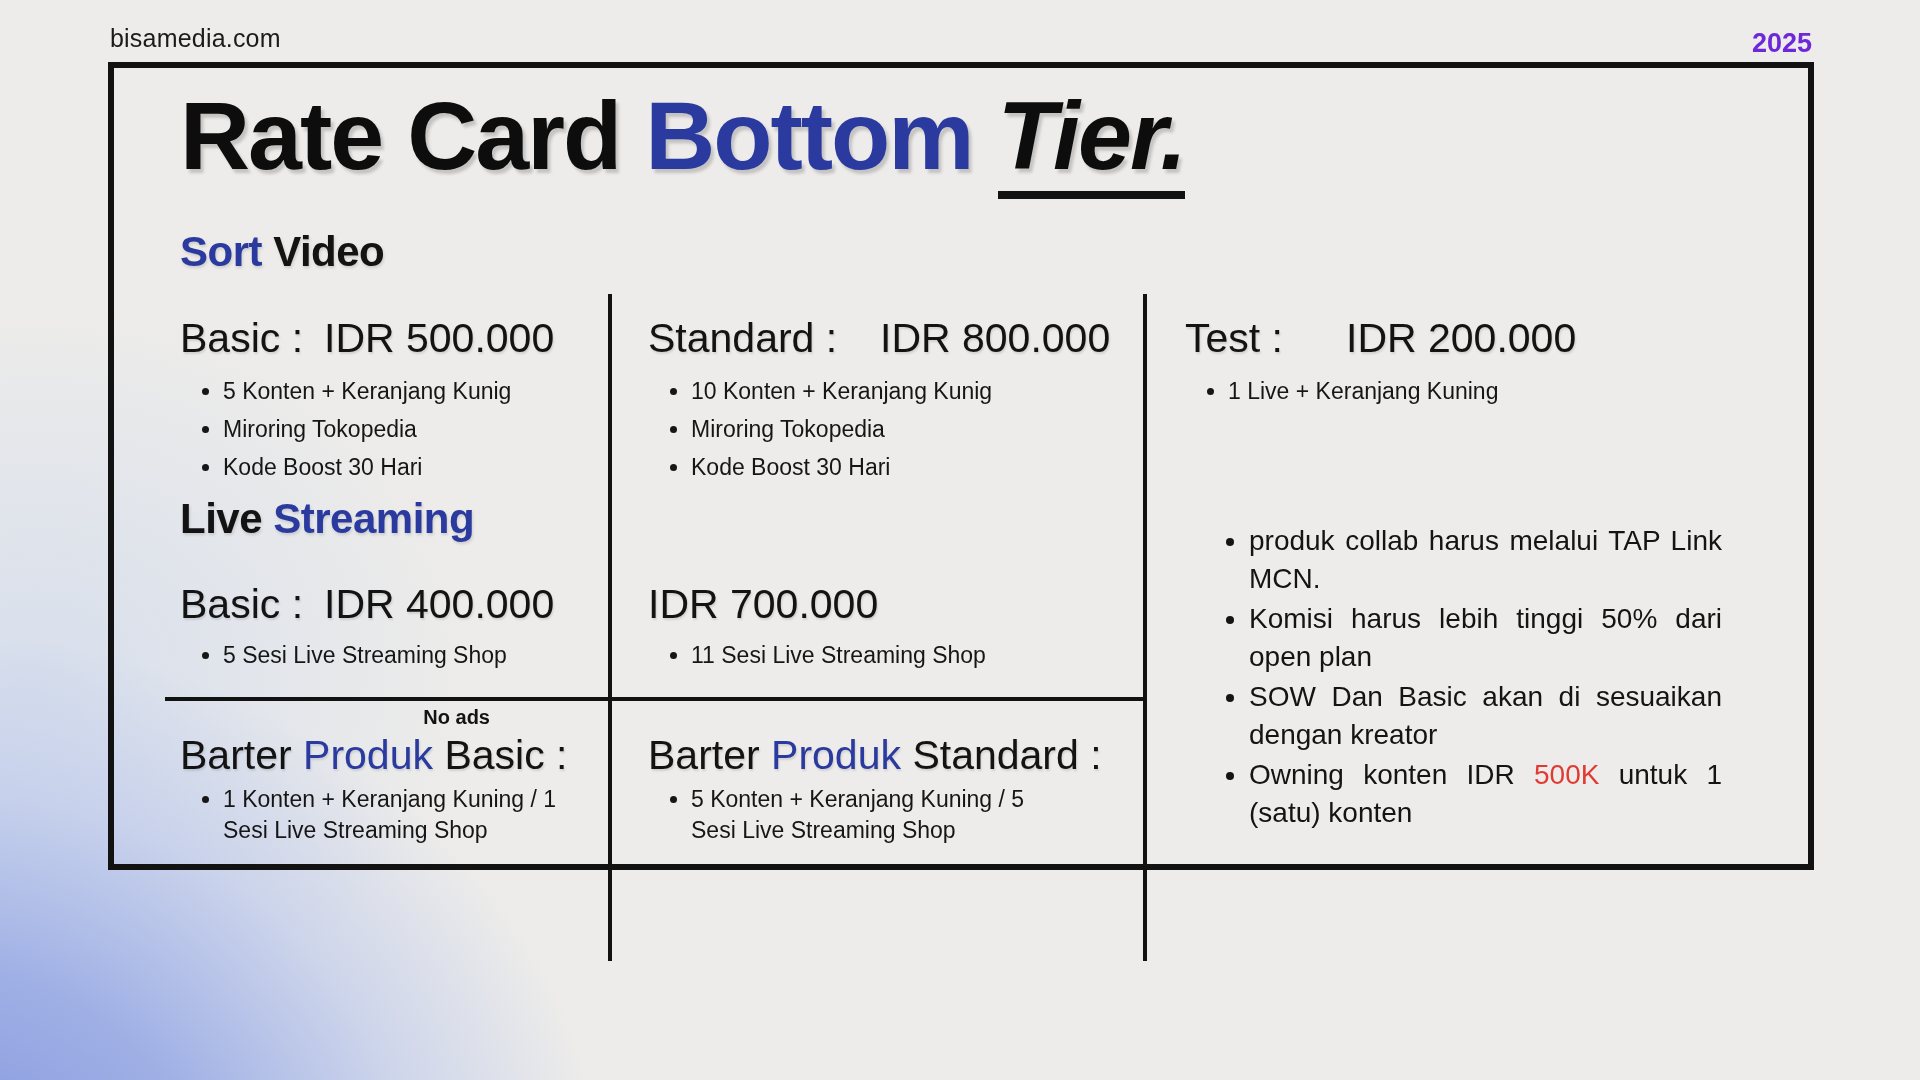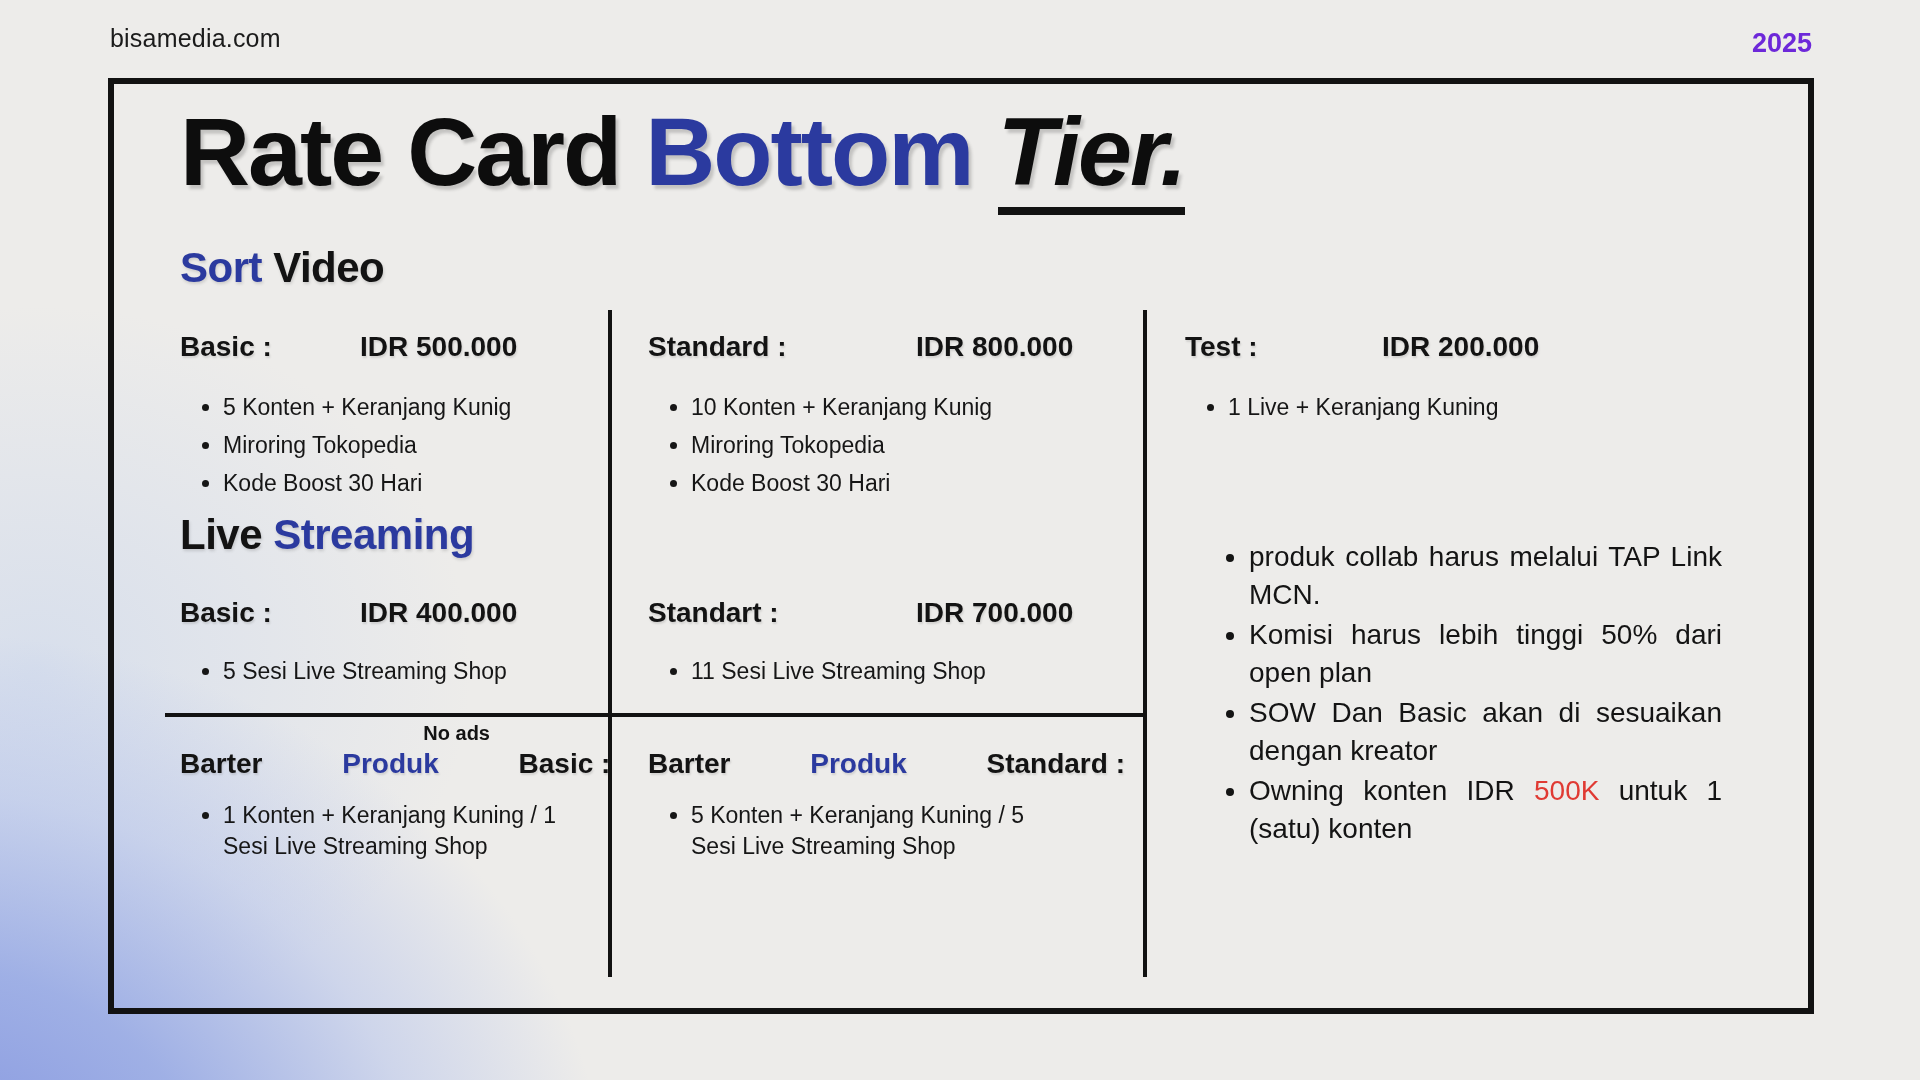--- a/index.html
+++ b/index.html
@@ -18,36 +18,36 @@
       radial-gradient(620px 520px at 2% 62%, rgba(175,198,240,0.35) 0%, rgba(237,236,234,0) 70%),
       #edecea;
   }
   .topbar-site{
     position:absolute;left:110px;top:24px;font-size:25px;color:#1b1b1b;letter-spacing:0.2px;
   }
   .topbar-year{
     position:absolute;right:108px;top:28px;font-size:27px;font-weight:800;color:#6d28d9;
   }
   .card{
-    position:absolute;left:108px;top:78px;width:1706px;height:936px;
+    position:absolute;left:108px;top:62px;width:1706px;height:808px;
     border:6px solid #121212;background:transparent;
   }
   .title{
     position:absolute;left:66px;top:12px;font-size:97px;font-weight:800;letter-spacing:-2px;
     white-space:nowrap;color:#0d0d0d;text-shadow:3px 4px 3px rgba(50,50,50,0.22);
   }
   .title .t-blue{color:var(--accent-blue);}
   .title .t-italic{font-style:italic;border-bottom:8px solid #121212;padding-bottom:1px;}
   .sec-heading{
     position:absolute;font-size:42px;font-weight:800;letter-spacing:-0.5px;white-space:nowrap;
     text-shadow:1px 2px 3px rgba(60,60,60,0.18);
   }
   .sec-heading .h-blue{color:var(--accent-blue);}
-  .plan-row{position:absolute;display:flex;font-size:28px;font-weight:700;white-space:nowrap;
-    text-shadow:1px 2px 2px rgba(60,60,60,0.15);gap:36px;}
+  .plan-row{position:absolute;display:flex;font-size:41px;font-weight:400;white-space:nowrap;
+    text-shadow:1px 2px 2px rgba(60,60,60,0.15);}
   .plan-label-1{width:144px;}
   .plan-label-2{width:232px;}
   .plan-label-3{width:161px;}
   ul.blist{
     position:absolute;margin:0;padding:0 0 0 27px;font-size:23px;line-height:31px;color:#161616;
   }
   ul.blist li{margin-bottom:7px;}
   ul.notes{
     position:absolute;margin:12px;padding:0 0 0 32px;font-size:28px;line-height:38px;color:#141414;
     width:505px;text-align:justify;
@@ -121,21 +121,20 @@
 
   <div class="plan-row" style="left:66px;top:513px;">
     <span class="plan-label-1">Basic :</span>
     <span>IDR 400.000</span>
   </div>
   <ul class="blist" style="left:82px;top:572px;">
     <li>5 Sesi Live Streaming Shop</li>
   </ul>
 
   <div class="plan-row" style="left:534px;top:513px;">
-    <span class="plan-label-2">Standart :</span>
     <span>IDR 700.000</span>
   </div>
   <ul class="blist" style="left:550px;top:572px;">
     <li>11 Sesi Live Streaming Shop</li>
   </ul>
 
   <div class="vline vline-1"></div>
   <div class="vline vline-2"></div>
   <div class="hline"></div>
 

